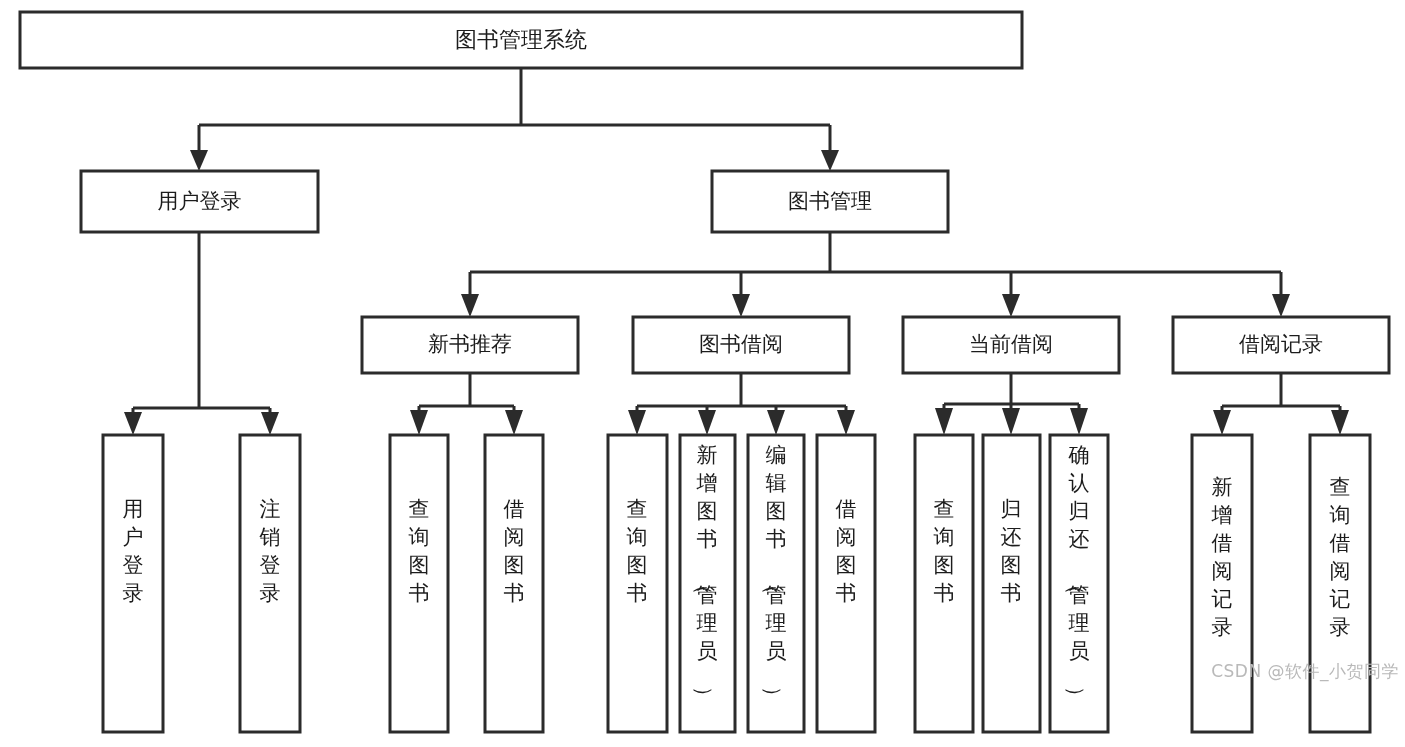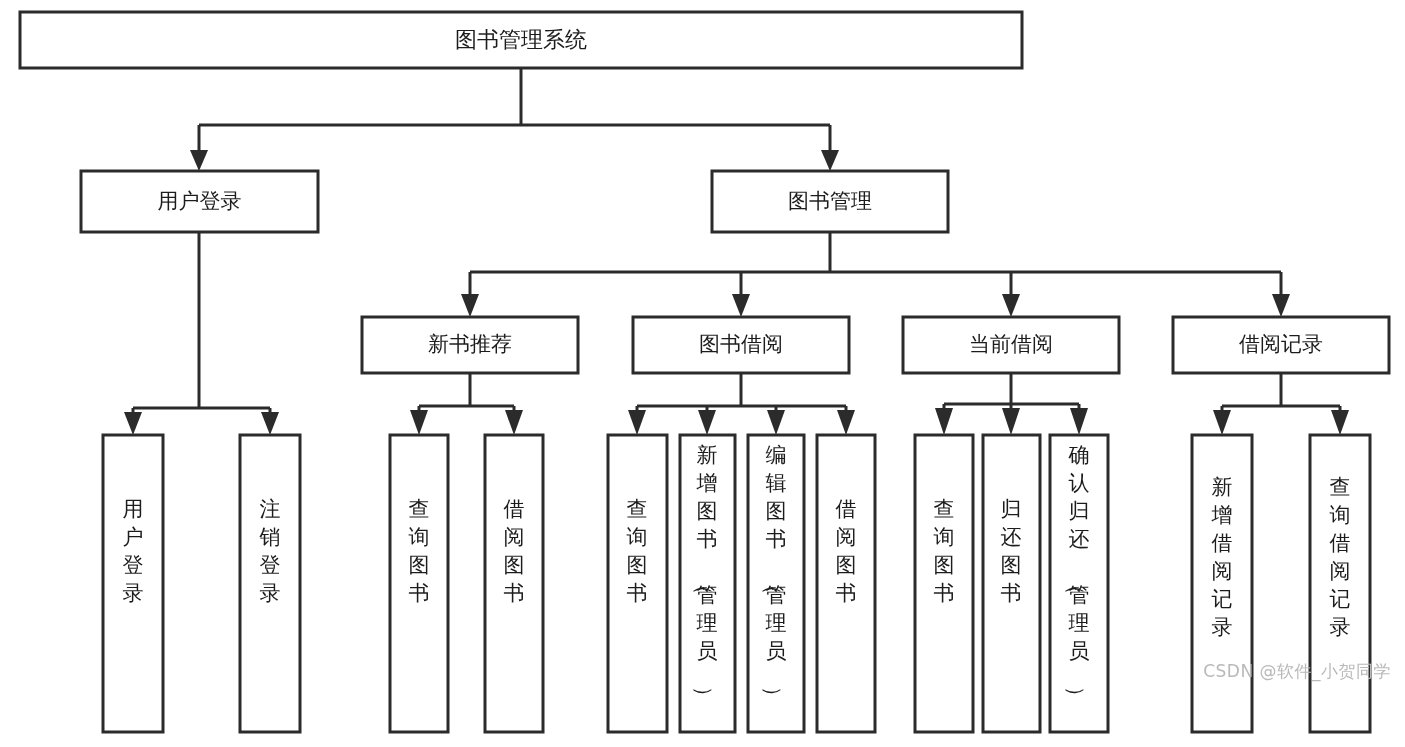--- a/index.html
+++ b/index.html
@@ -50,21 +50,21 @@
     stroke-width: 3;
     fill: none;
     stroke-linecap: butt;
   }
   .arrow-head {
     fill: #2b2b2b;
     stroke: none;
   }
   .watermark {
     position: absolute;
-    right: 14px;
+    right: 6px;
     bottom: 4px;
     font-family: "DejaVu Sans", "Liberation Sans", sans-serif;
     font-size: 17px;
     color: #b9b9b9;
     letter-spacing: 0.5px;
     white-space: nowrap;
     pointer-events: none;
   }
 </style>
 </head>

